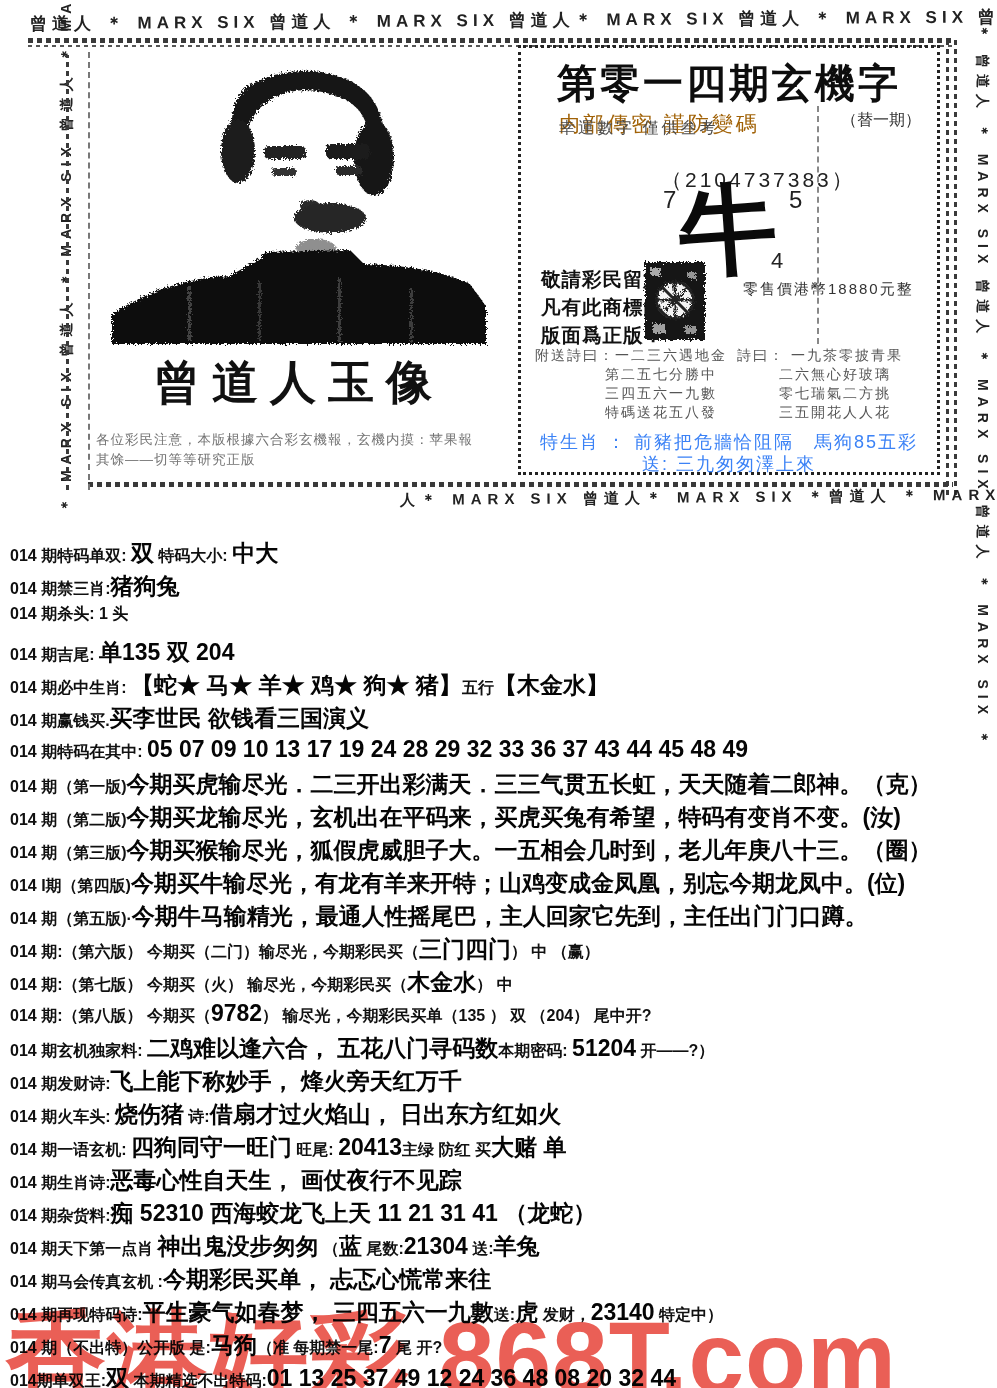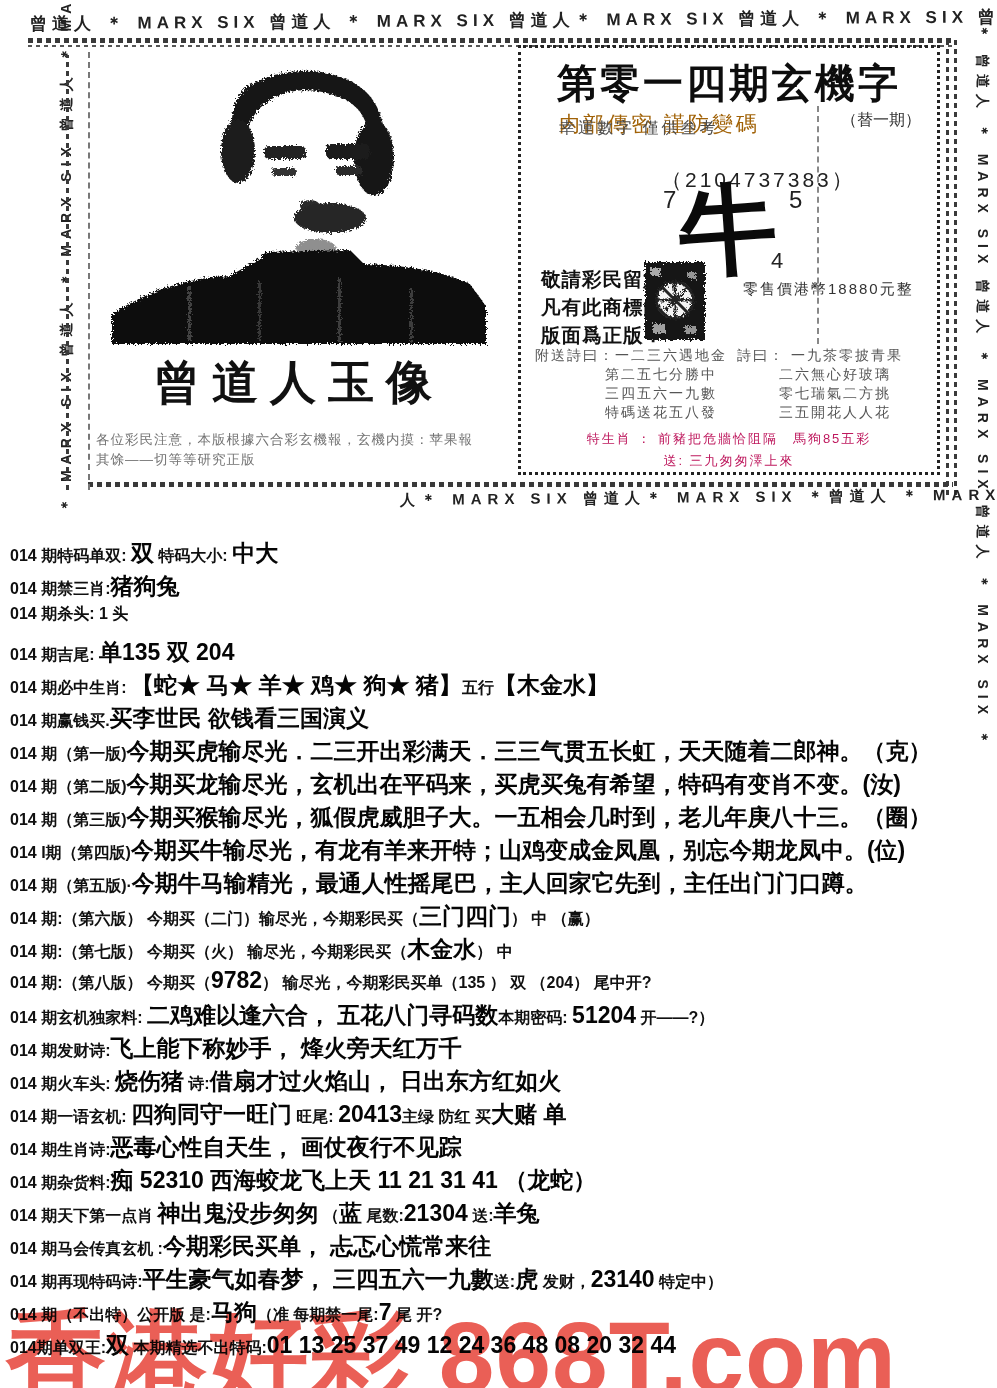--- a/index.html
+++ b/index.html
@@ -50,21 +50,21 @@
   .seal{position:absolute;left:122px;top:212px;}
   .rb-price{position:absolute;left:222px;top:232px;font-size:15px;color:#333;
             letter-spacing:2px;filter:blur(.4px);}
   .rb-divider{position:absolute;left:296px;top:58px;height:238px;border-left:2px dashed #888;}
   .poem{position:absolute;font-size:14px;line-height:19px;color:#555;filter:blur(.55px);
         letter-spacing:2px;}
   .poem-left{left:14px;top:298px;}
   .poem-right{left:216px;top:298px;}
   .poem .indent{padding-left:70px;}
   .poem-right .indent{padding-left:42px;}
-  .rb-footer{position:absolute;width:100%;text-align:center;font-size:13px;color:#be185d;
+  .rb-footer{position:absolute;width:100%;text-align:center;font-size:18px;color:#3b82f6;
              filter:blur(.6px);letter-spacing:2px;}
   .rb-footer1{top:382px;}
   .rb-footer2{top:404px;}
   
   .body-list{position:absolute;left:10px;top:538px;width:985px;}
   .bline{height:33px;white-space:nowrap;overflow:visible;}
   .seg-n{font-size:16px;font-weight:600;color:#101010;}
   .seg-b{font-size:23px;font-weight:700;color:#050505;}
   
   .watermark{position:absolute;left:6px;top:1292px;font-size:100px;font-weight:900;
@@ -174,20 +174,21 @@
     <div class="rb-footer rb-footer2">送: 三九匆匆澤上來</div>
   </div>
 
   <div class="body-list">
       <div class="bline"><span class="seg-n">014 期特码单双: </span><span class="seg-b">双</span><span class="seg-n">    特码大小: </span><span class="seg-b">中大</span></div>
       <div class="bline"><span class="seg-n">014 期禁三肖:</span><span class="seg-b">猪狗兔</span></div>
       <div class="bline"><span class="seg-n">014 期杀头: 1 头</span></div>
       <div class="bline"><span class="seg-n">014 期吉尾: </span><span class="seg-b">单135  双  204</span></div>
       <div class="bline"><span class="seg-n">014 期必中生肖: </span><span class="seg-b">【蛇★ 马★ 羊★ 鸡★ 狗★ 猪】</span><span class="seg-n">五行</span><span class="seg-b">【木金水】</span></div>
       <div class="bline"><span class="seg-n">014 期赢钱买.</span><span class="seg-b">买李世民      欲钱看三国演义</span></div>
+      <div class="bline"><span class="seg-n">014 期特码在其中: </span><span class="seg-b">05 07 09 10 13 17 19 24 28 29 32 33 36 37 43 44 45 48 49</span></div>
       <div class="bline"><span class="seg-n">014 期（第一版)</span><span class="seg-b">今期买虎输尽光．二三开出彩满天．三三气贯五长虹，天天随着二郎神。（克）</span></div>
       <div class="bline"><span class="seg-n">014 期（第二版)</span><span class="seg-b">今期买龙输尽光，玄机出在平码来，买虎买兔有希望，特码有变肖不变。(汝)</span></div>
       <div class="bline"><span class="seg-n">014 期（第三版)</span><span class="seg-b">今期买猴输尽光，狐假虎威胆子大。一五相会几时到，老儿年庚八十三。（圈）</span></div>
       <div class="bline"><span class="seg-n">014 I期（第四版)</span><span class="seg-b">今期买牛输尽光，有龙有羊来开特；山鸡变成金凤凰，别忘今期龙凤中。(位)</span></div>
       <div class="bline"><span class="seg-n">014 期（第五版)·</span><span class="seg-b">今期牛马输精光，最通人性摇尾巴，主人回家它先到，主任出门门口蹲。</span></div>
       <div class="bline"><span class="seg-n">014 期:（第六版） 今期买（二门）输尽光，今期彩民买（</span><span class="seg-b">三门四门</span><span class="seg-n">） 中 （赢）</span></div>
       <div class="bline"><span class="seg-n">014 期:（第七版） 今期买（火） 输尽光，今期彩民买（</span><span class="seg-b">木金水</span><span class="seg-n">） 中</span></div>
       <div class="bline"><span class="seg-n">014 期:（第八版） 今期买（</span><span class="seg-b">9782</span><span class="seg-n">） 输尽光，今期彩民买单（135 ） 双 （204） 尾中开?</span></div>
       <div class="bline"><span class="seg-n">014 期玄机独家料: </span><span class="seg-b">二鸡难以逢六合，  五花八门寻码数</span><span class="seg-n">本期密码: </span><span class="seg-b">51204</span><span class="seg-n">    开——?）</span></div>
       <div class="bline"><span class="seg-n">014 期发财诗:</span><span class="seg-b">飞上能下称妙手， 烽火旁天红万千</span></div>

